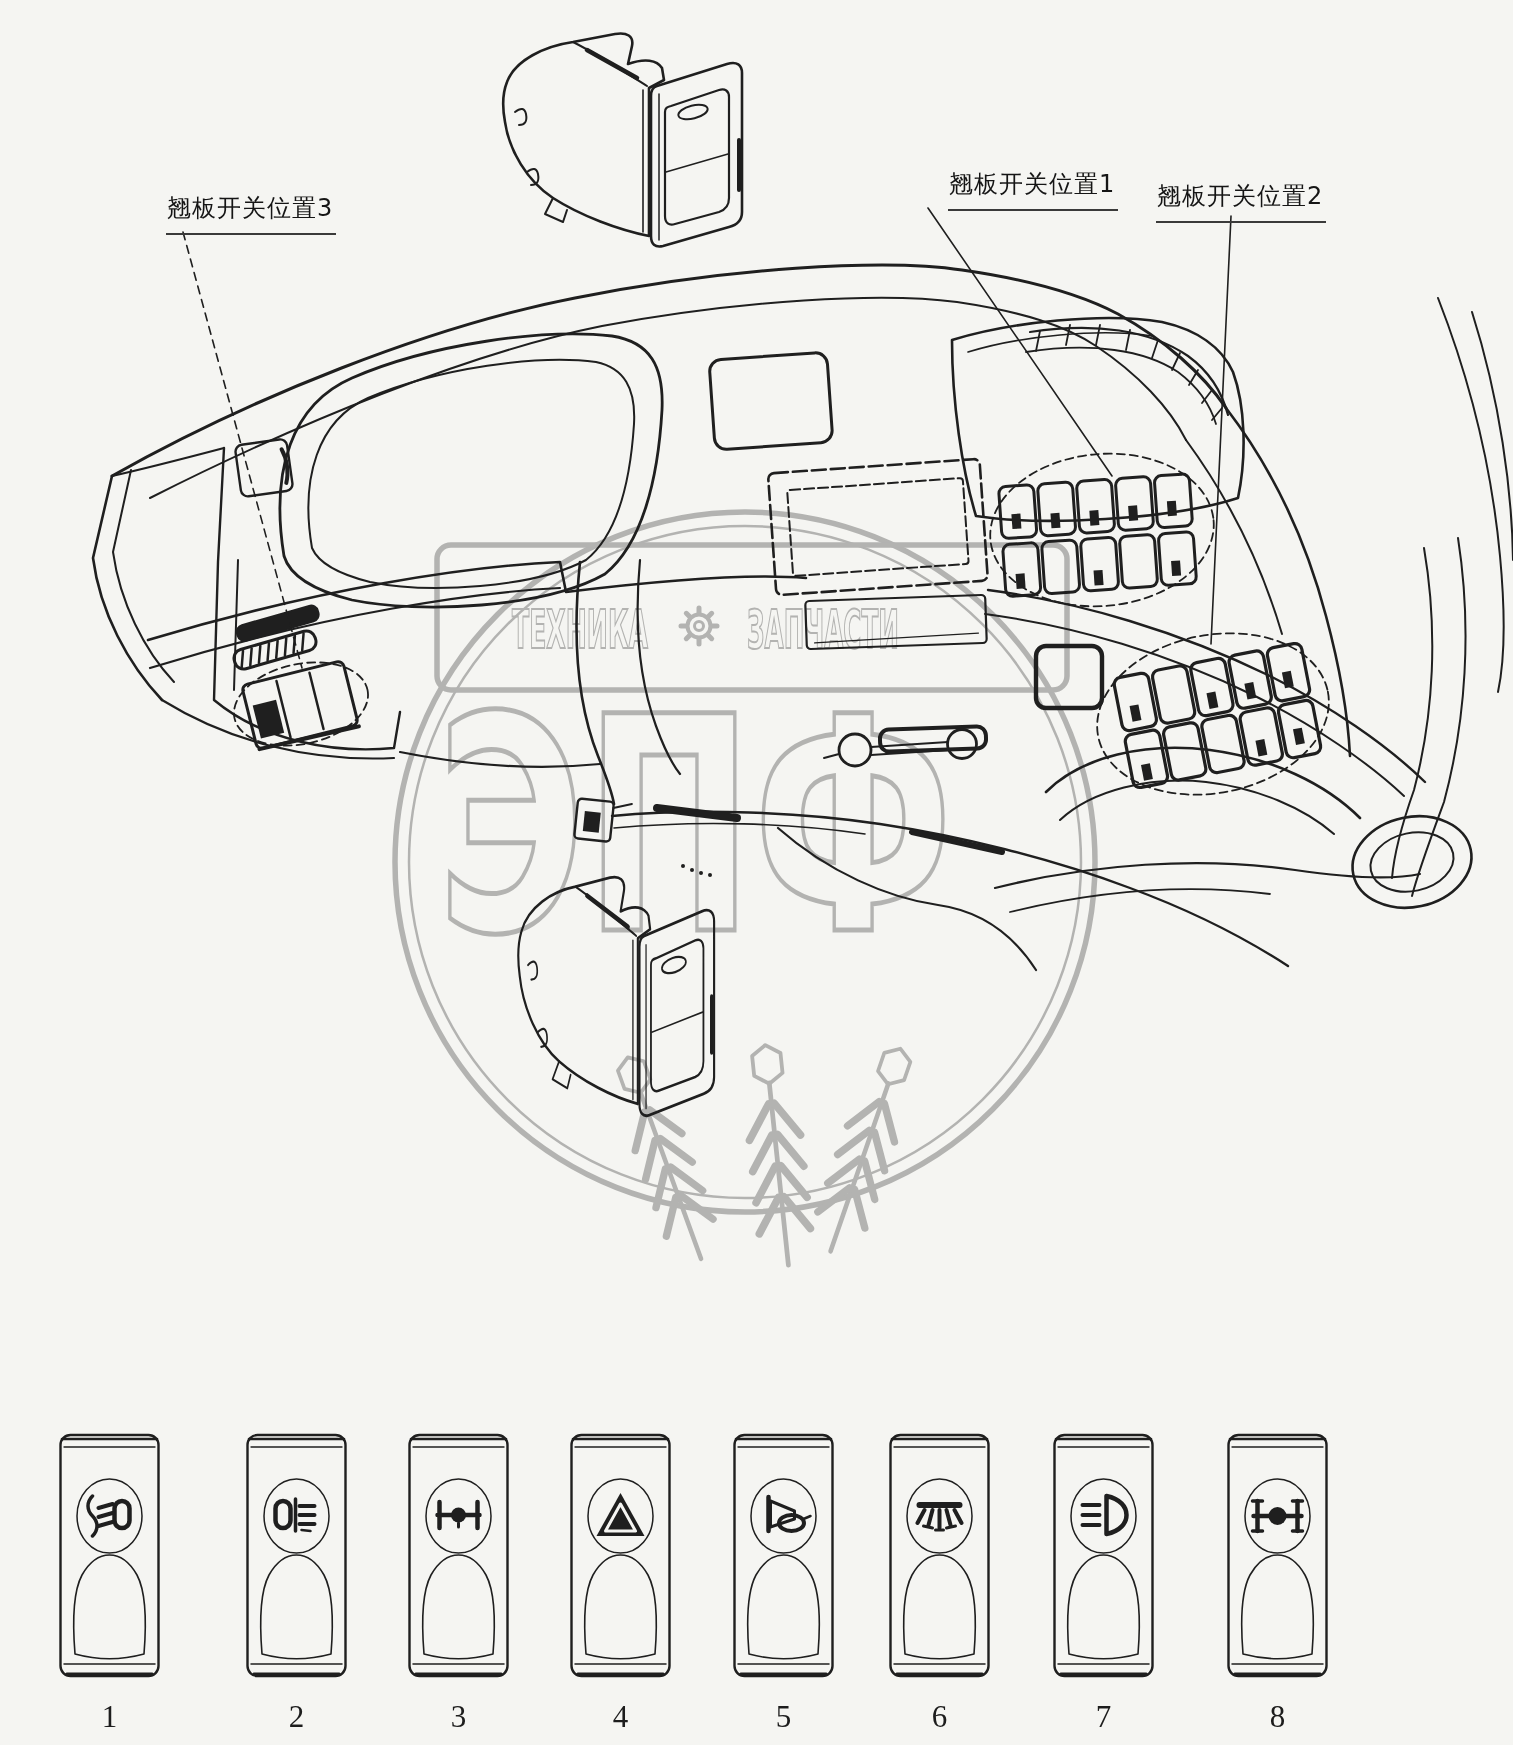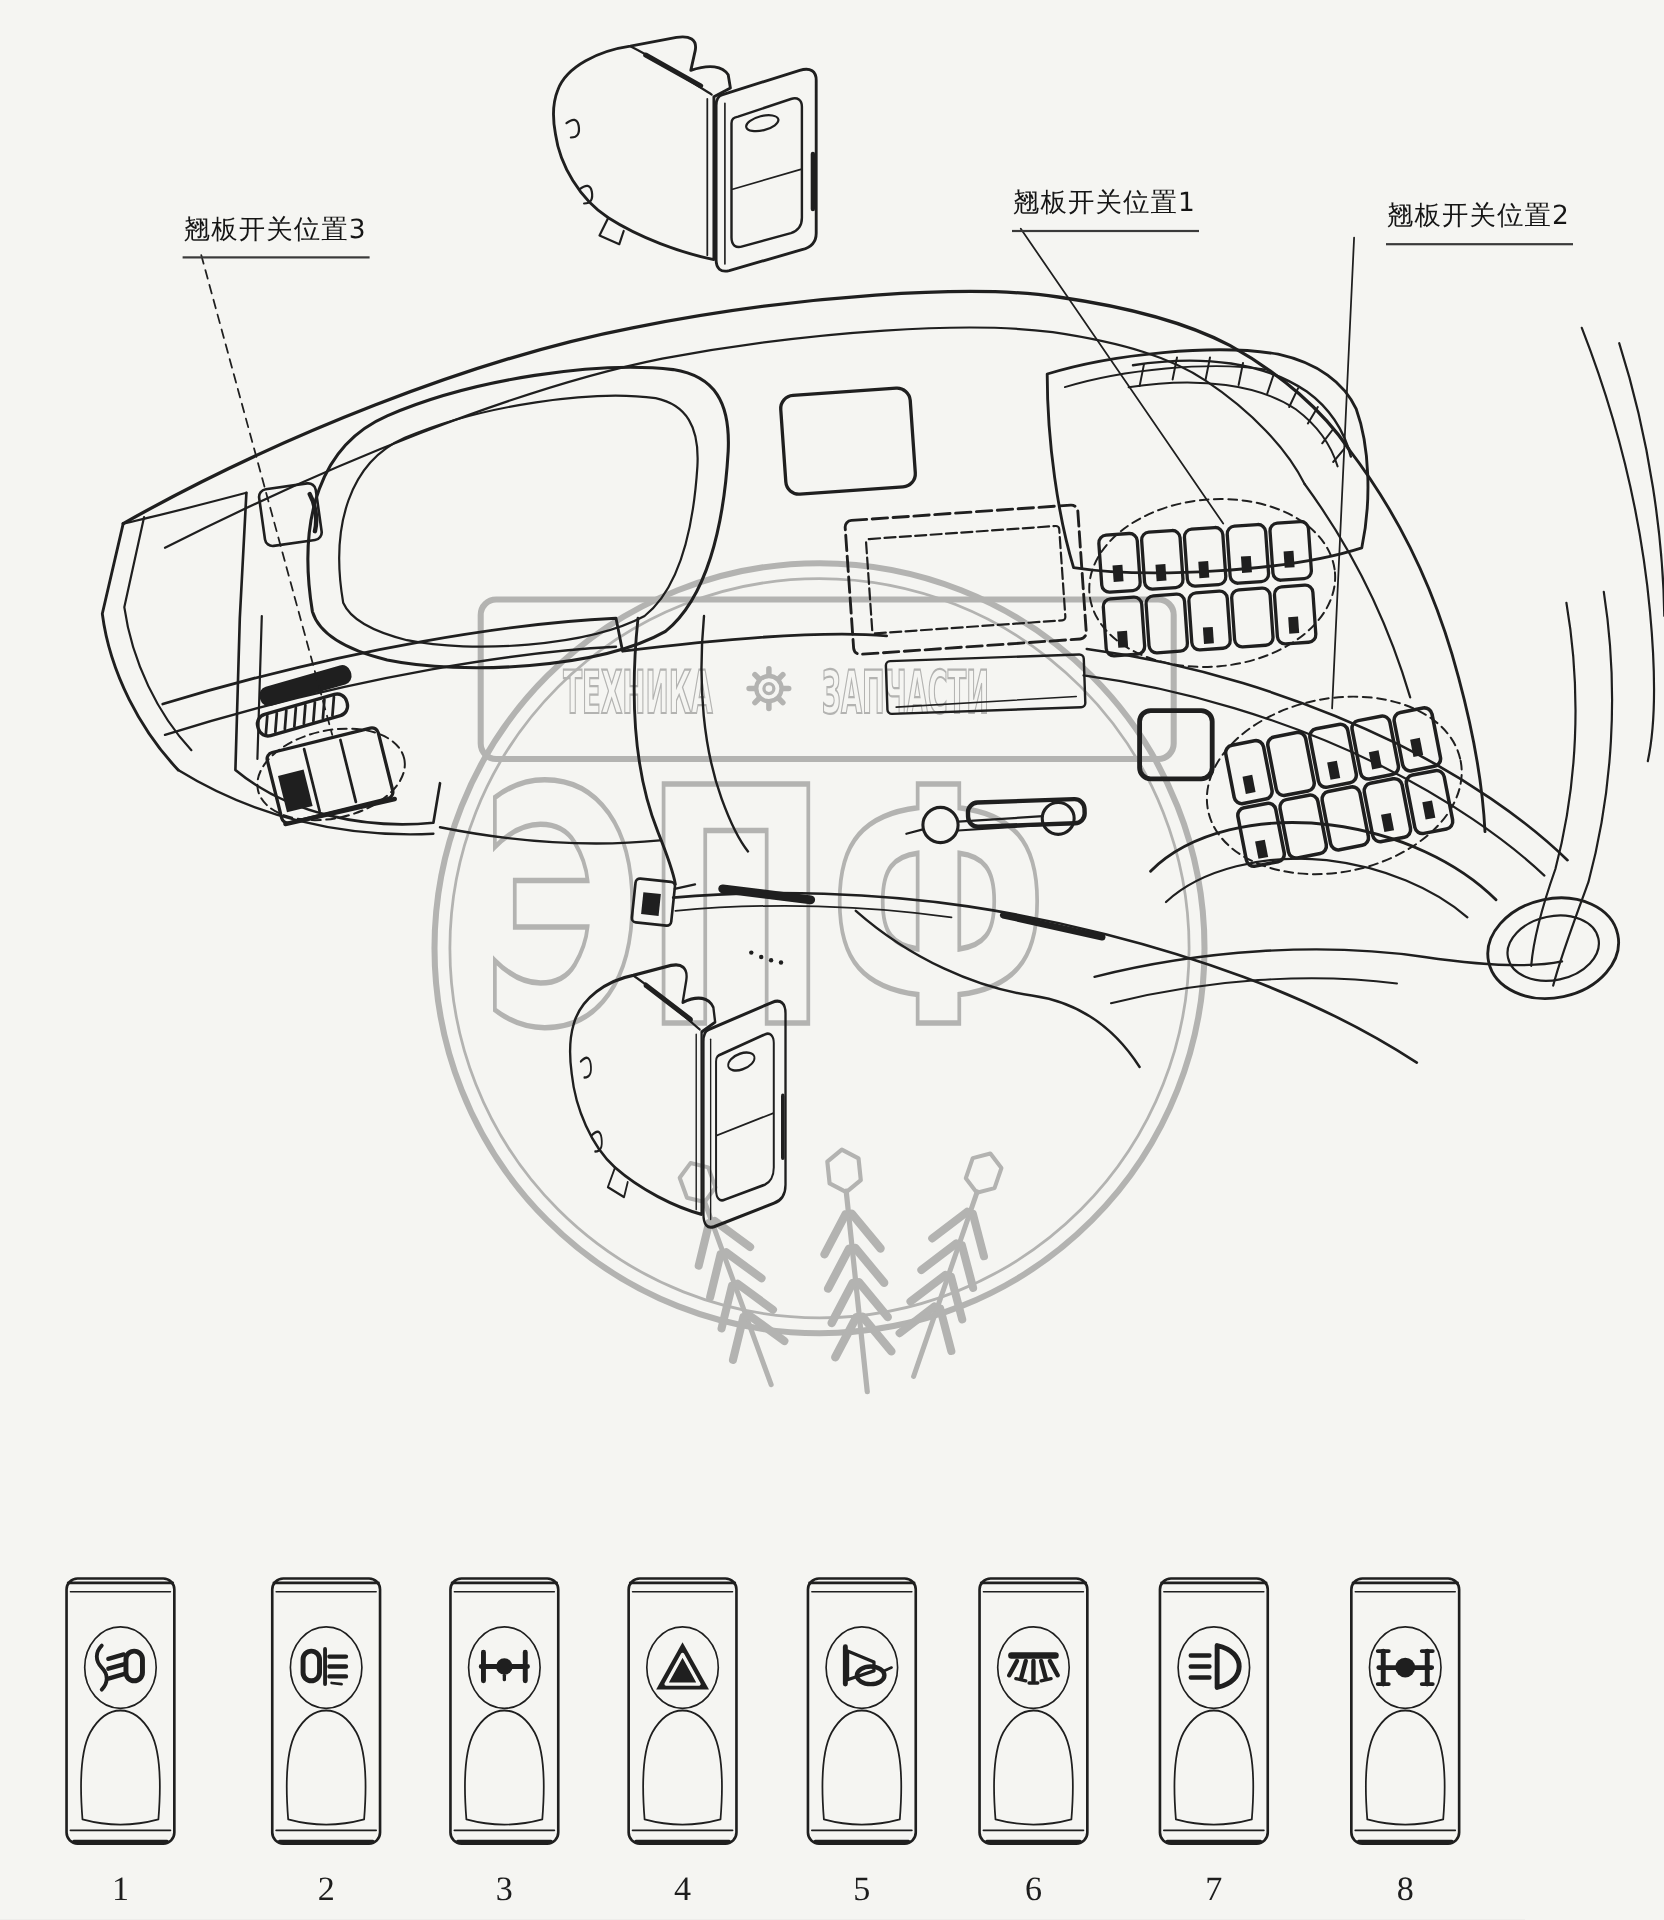--- a/index.html
+++ b/index.html
@@ -266,22 +266,22 @@
     <ellipse class="ln" cx="1102" cy="530" rx="112" ry="76" transform="rotate(-5 1102 530)" stroke-width="1.8" stroke-dasharray="8 5"></ellipse>
     <ellipse class="ln" cx="1213" cy="714" rx="117" ry="79" transform="rotate(-11 1213 714)" stroke-width="1.8" stroke-dasharray="8 5"></ellipse>
     <ellipse class="ln" cx="301" cy="704" rx="68" ry="40" transform="rotate(-12 301 704)" stroke-width="1.8" stroke-dasharray="8 5"></ellipse>
     <path class="ln" stroke-width="1.6" stroke-dasharray="8 6" d="M 183,232 L 302,668"></path>
     <path class="ln" stroke-width="1.6" d="M 928,208 L 1112,476"></path>
     <path class="ln" stroke-width="1.6" d="M 1231,216 L 1211,644"></path>
   </g>
 </svg>
 
 <div class="callout" style="left:166px;top:192px">翘板开关位置3</div>
-<div class="callout" style="left:920px;top:168px">翘板开关位置1</div>
-<div class="callout" style="left:1260px;top:180px">翘板开关位置2</div>
+<div class="callout" style="left:948px;top:168px">翘板开关位置1</div>
+<div class="callout" style="left:1156px;top:180px">翘板开关位置2</div>
 
 <div id="switch-row">
       <div class="plate" style="left: 58px;">
     <svg viewBox="0 0 103 262" width="103" height="262">
       <use href="#plate-frame" width="103" height="255"></use>
       <use class="plate-icon-use" href="#front-fog-light-icon" x="21.5" y="58" width="60" height="60"></use>
     </svg>
     <div class="plate-num">1</div>
   </div>
       <div class="plate" style="left: 245px;">

